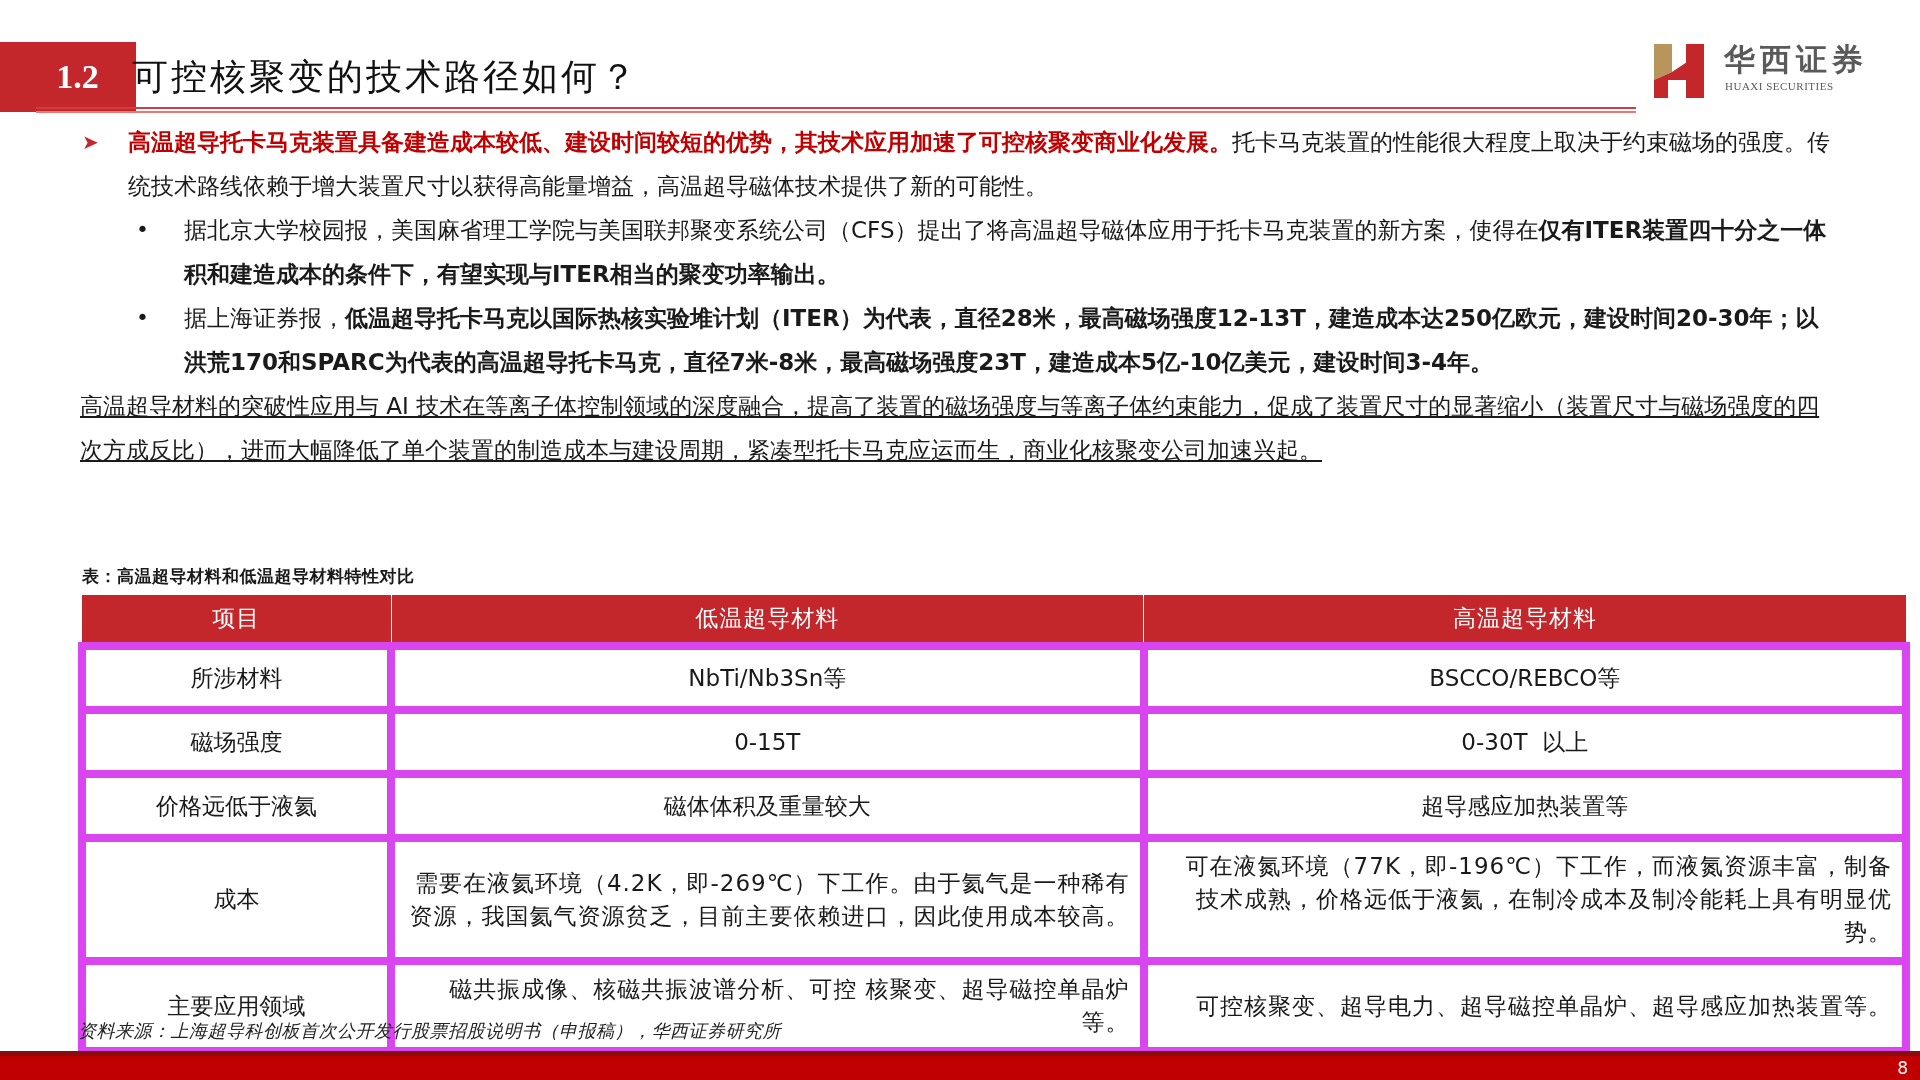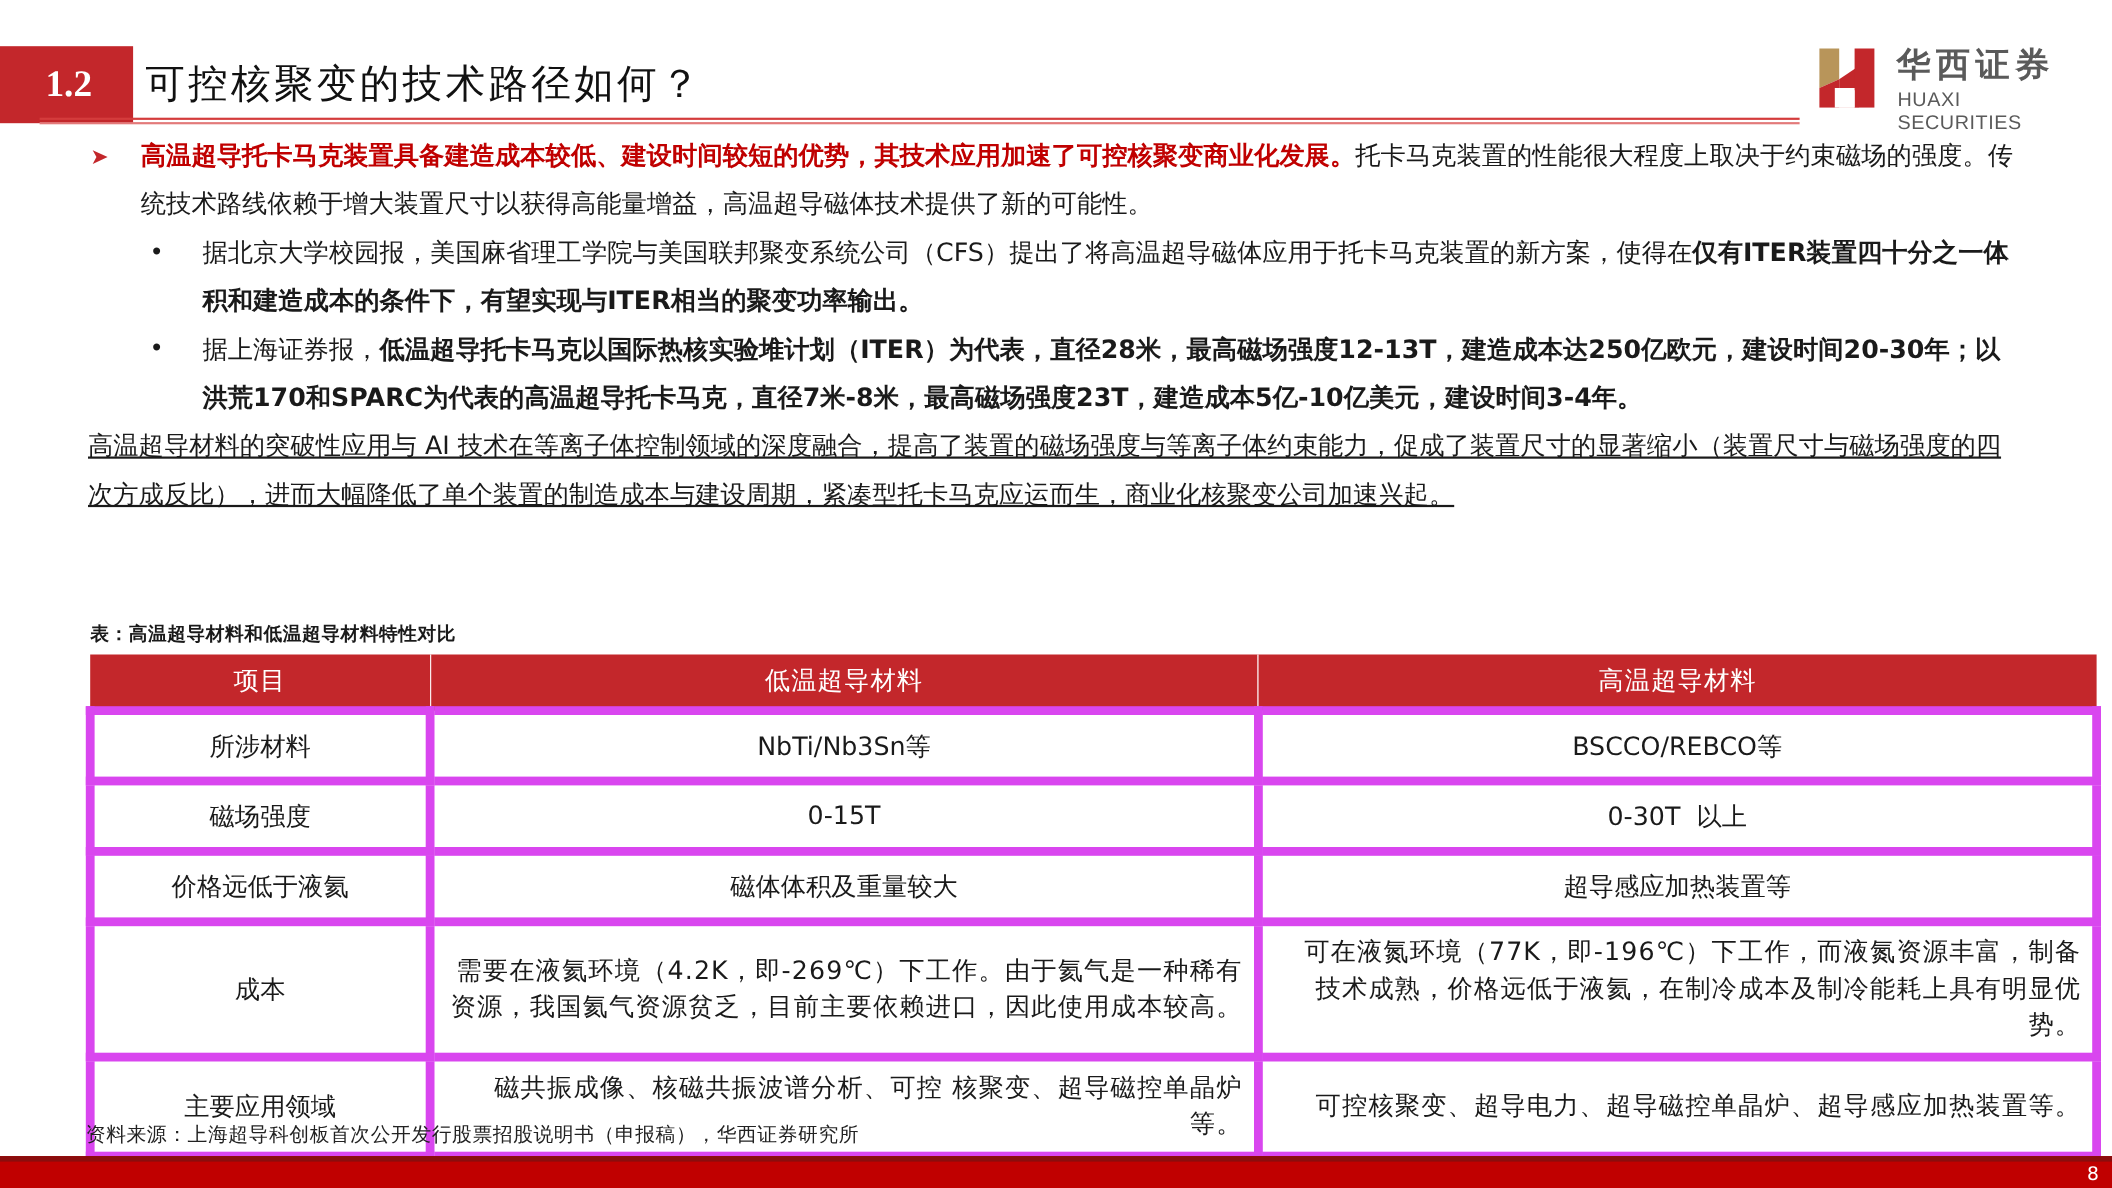--- a/index.html
+++ b/index.html
@@ -5,39 +5,39 @@
   html, body { margin: 0; padding: 0; }
   body {
     width: 1920px; height: 1080px; position: relative; overflow: hidden;
     background: #ffffff; color: #1a1a1a;
     font-family: "DejaVu Sans", "Liberation Sans", sans-serif;
   }
   .section-num {
     position: absolute; left: 0; top: 42px; width: 117px; height: 70px;
     background: #C3272B; color: #fff;
     font-family: "Liberation Serif", "DejaVu Serif", serif; font-weight: bold;
-    font-size: 34px; line-height: 70px; text-align: center; padding-left: 4px;
+    font-size: 34px; line-height: 70px; text-align: center; padding-left: 19px;
   }
   .page-title {
     position: absolute; left: 132px; top: 52px; font-size: 36px; line-height: 50px;
     color: #111; letter-spacing: 3px; font-family: "DejaVu Serif", serif;
   }
   .title-rule {
     position: absolute; left: 36px; top: 107px; width: 1600px; height: 6px;
     border-top: 2px solid #d43c3c; border-bottom: 2px solid #e37a7a; box-sizing: border-box;
   }
   .logo { position: absolute; left: 1652px; top: 36px; width: 240px; height: 70px; }
   .logo-mark { position: absolute; left: 0; top: 6px; width: 54px; height: 56px; }
   .logo-cn {
     position: absolute; left: 72px; top: 4px; font-size: 31px; font-weight: bold;
     color: #5a5a5a; letter-spacing: 5px; font-family: "DejaVu Serif", serif; line-height: 38px;
   }
   .logo-en {
-    position: absolute; left: 73px; top: 44px; font-size: 18px; color: #5a5a5a;
-    font-family: Liberation Sans, sans-serif; letter-spacing: 0.5px;
+    position: absolute; left: 73px; top: 44px; font-size: 11px; color: #5a5a5a;
+    font-family: Liberation Serif, serif; letter-spacing: 0.5px;
   }
   .body-text { position: absolute; left: 80px; top: 120px; width: 1760px; font-size: 23px; line-height: 44px; }
   .para { position: relative; }
   .para.arrow { padding-left: 48px; }
   .arrow-marker { position: absolute; left: 2px; top: 0; color: #C3272B; font-size: 20px; }
   .red-bold { color: #C00000; font-weight: bold; }
   .bold { font-weight: bold; }
   .bullet { position: relative; padding-left: 104px; }
   .bullet-dot { position: absolute; left: 56px; top: 0; font-size: 22px; }
   .plain-para { margin-top: 0; text-decoration: underline; }
@@ -48,21 +48,21 @@
   }
   table.cmp th {
     background: #C3272B; color: #fff; font-weight: normal; height: 45px;
     border-left: 1px solid #ffffff; border-right: 1px solid #ffffff; font-size: 23px; letter-spacing: 1px;
   }
   table.cmp th:first-child { border-left: none; }
   table.cmp th:last-child { border-right: none; }
   table.cmp td { border: 8px solid #d946ef; text-align: center; height: 56px; padding: 0 10px; }
   table.cmp td.multi { text-align: right; line-height: 33px; padding: 8px 10px; letter-spacing: 1px; }
   .col1 { width: 296px; } .col2 { width: 724px; } .col3 { width: 734px; }
-  .source { position: absolute; left: 78px; top: 1019px; font-size: 18px; color: #222; letter-spacing: 0.5px; }
+  .source { position: absolute; left: 78px; top: 1019px; font-size: 18px; color: #222; letter-spacing: 0.5px; font-style: italic; }
   .footer-bar { position: absolute; left: 0; top: 1051px; width: 1920px; height: 29px; background: #C00000; border-top: 5px solid #8a0d0d; box-sizing: border-box; }
   .page-num { position: absolute; right: 12px; top: 2px; color: #fff; font-size: 17px; }
 </style>
 </head>
 <body>
 
 <div class="section-num">1.2</div>
 <div class="page-title">可控核聚变的技术路径如何？</div>
 <div class="title-rule"></div>
 

